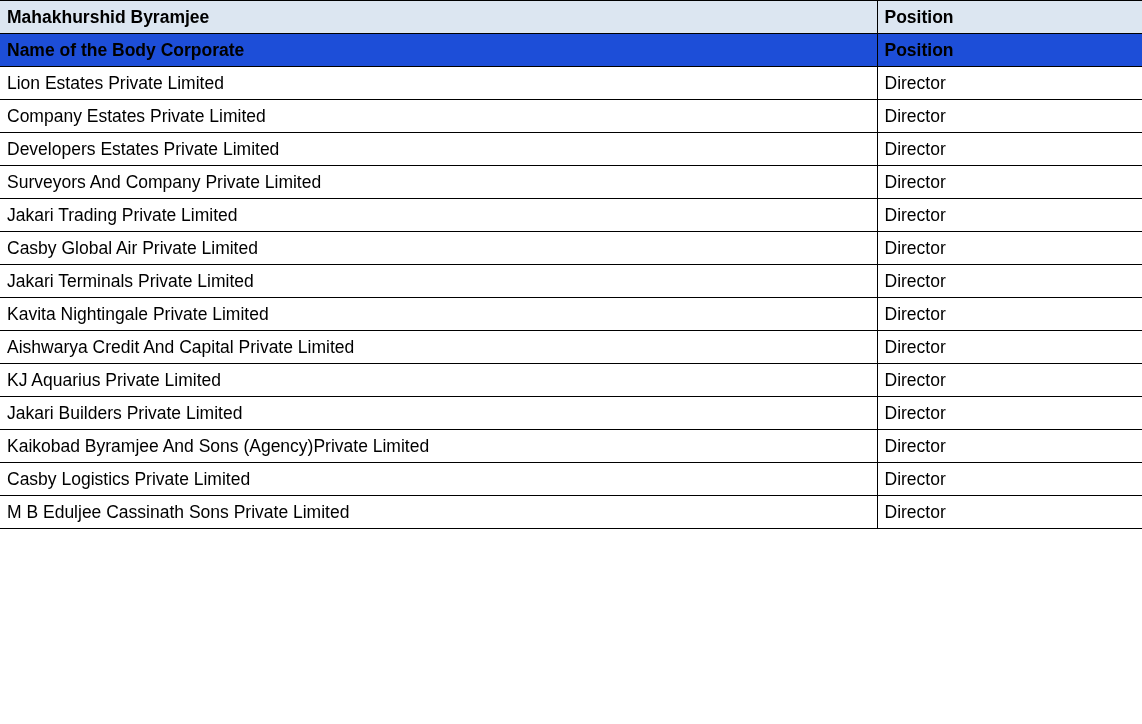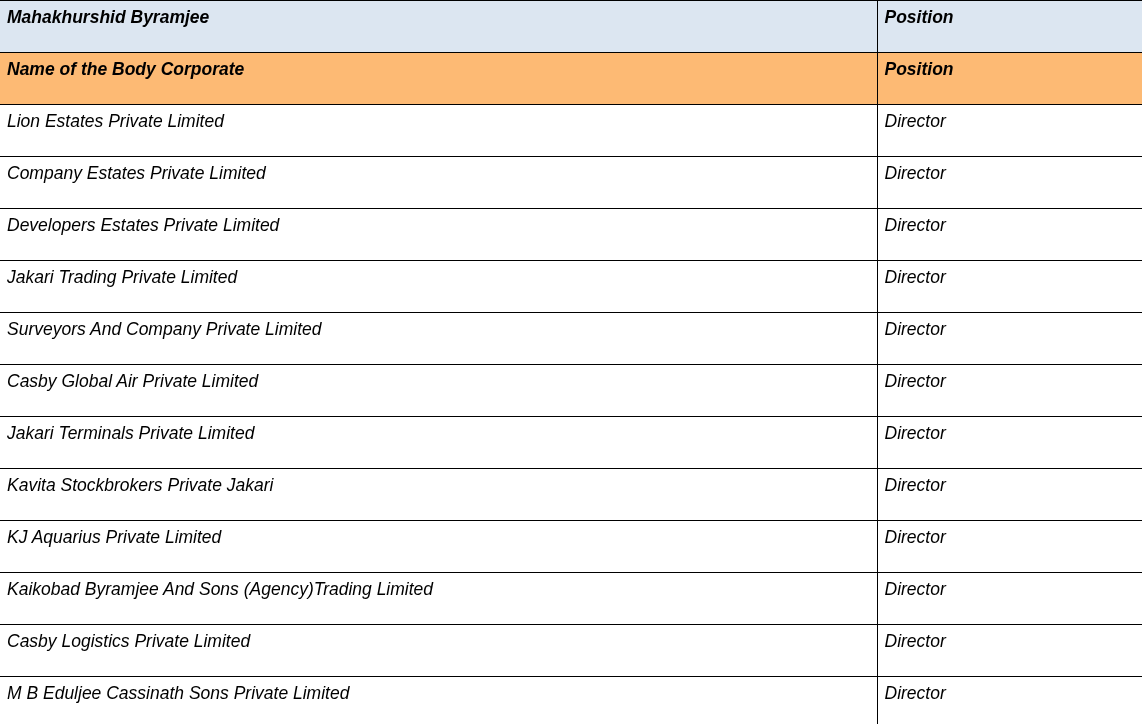--- a/index.html
+++ b/index.html
@@ -22,40 +22,39 @@
     border-collapse: collapse;
     table-layout: fixed;
     width: 1142px;
     border-top: 1px solid #000000;
   }
   table.directorships col.col-name { width: 877px; }
   table.directorships col.col-pos  { width: 265px; }
 
   table.directorships td {
     border-bottom: 1px solid #000000;
-    padding: 6px 6px 25px 7px;
+    padding: 6px 6px 6px 7px;
     font-size: 17.5px;
     line-height: 20px;
     vertical-align: middle;
     white-space: nowrap;
     overflow: hidden;
     text-overflow: clip;
-    font-style: italic;
   }
   td.cell-name {
     border-right: 1px solid #000000;
   }
   tr.row-person td {
     background: #dce6f1;
     font-weight: bold;
     border-bottom: 1px solid #000000;
   }
   tr.row-subheader td {
     font-weight: bold;
-    background: #fdba74;
+    background: #1d4ed8;
   }
   tr.row-data td {
     font-weight: normal;
   }
 </style>
 </head>
 <body>
 
 <div class="sheet">
   <table class="directorships">
@@ -79,45 +78,53 @@
       </tr>
       <tr class="row-data">
         <td class="cell-name">Company Estates Private Limited</td>
         <td class="cell-pos">Director</td>
       </tr>
       <tr class="row-data">
         <td class="cell-name">Developers Estates Private Limited</td>
         <td class="cell-pos">Director</td>
       </tr>
       <tr class="row-data">
-        <td class="cell-name">Jakari Trading Private Limited</td>
+        <td class="cell-name">Surveyors And Company Private Limited</td>
         <td class="cell-pos">Director</td>
       </tr>
       <tr class="row-data">
-        <td class="cell-name">Surveyors And Company Private Limited</td>
+        <td class="cell-name">Jakari Trading Private Limited</td>
         <td class="cell-pos">Director</td>
       </tr>
       <tr class="row-data">
         <td class="cell-name">Casby Global Air Private Limited</td>
         <td class="cell-pos">Director</td>
       </tr>
       <tr class="row-data">
         <td class="cell-name">Jakari Terminals Private Limited</td>
         <td class="cell-pos">Director</td>
       </tr>
       <tr class="row-data">
-        <td class="cell-name">Kavita Stockbrokers Private Jakari</td>
+        <td class="cell-name">Kavita Nightingale Private Limited</td>
+        <td class="cell-pos">Director</td>
+      </tr>
+      <tr class="row-data">
+        <td class="cell-name">Aishwarya Credit And Capital Private Limited</td>
         <td class="cell-pos">Director</td>
       </tr>
       <tr class="row-data">
         <td class="cell-name">KJ Aquarius Private Limited</td>
         <td class="cell-pos">Director</td>
       </tr>
       <tr class="row-data">
-        <td class="cell-name">Kaikobad Byramjee And Sons (Agency)Trading Limited</td>
+        <td class="cell-name">Jakari Builders Private Limited</td>
+        <td class="cell-pos">Director</td>
+      </tr>
+      <tr class="row-data">
+        <td class="cell-name">Kaikobad Byramjee And Sons (Agency)Private Limited</td>
         <td class="cell-pos">Director</td>
       </tr>
       <tr class="row-data">
         <td class="cell-name">Casby Logistics Private Limited</td>
         <td class="cell-pos">Director</td>
       </tr>
       <tr class="row-data">
         <td class="cell-name">M B Eduljee Cassinath Sons Private Limited</td>
         <td class="cell-pos">Director</td>
       </tr>

